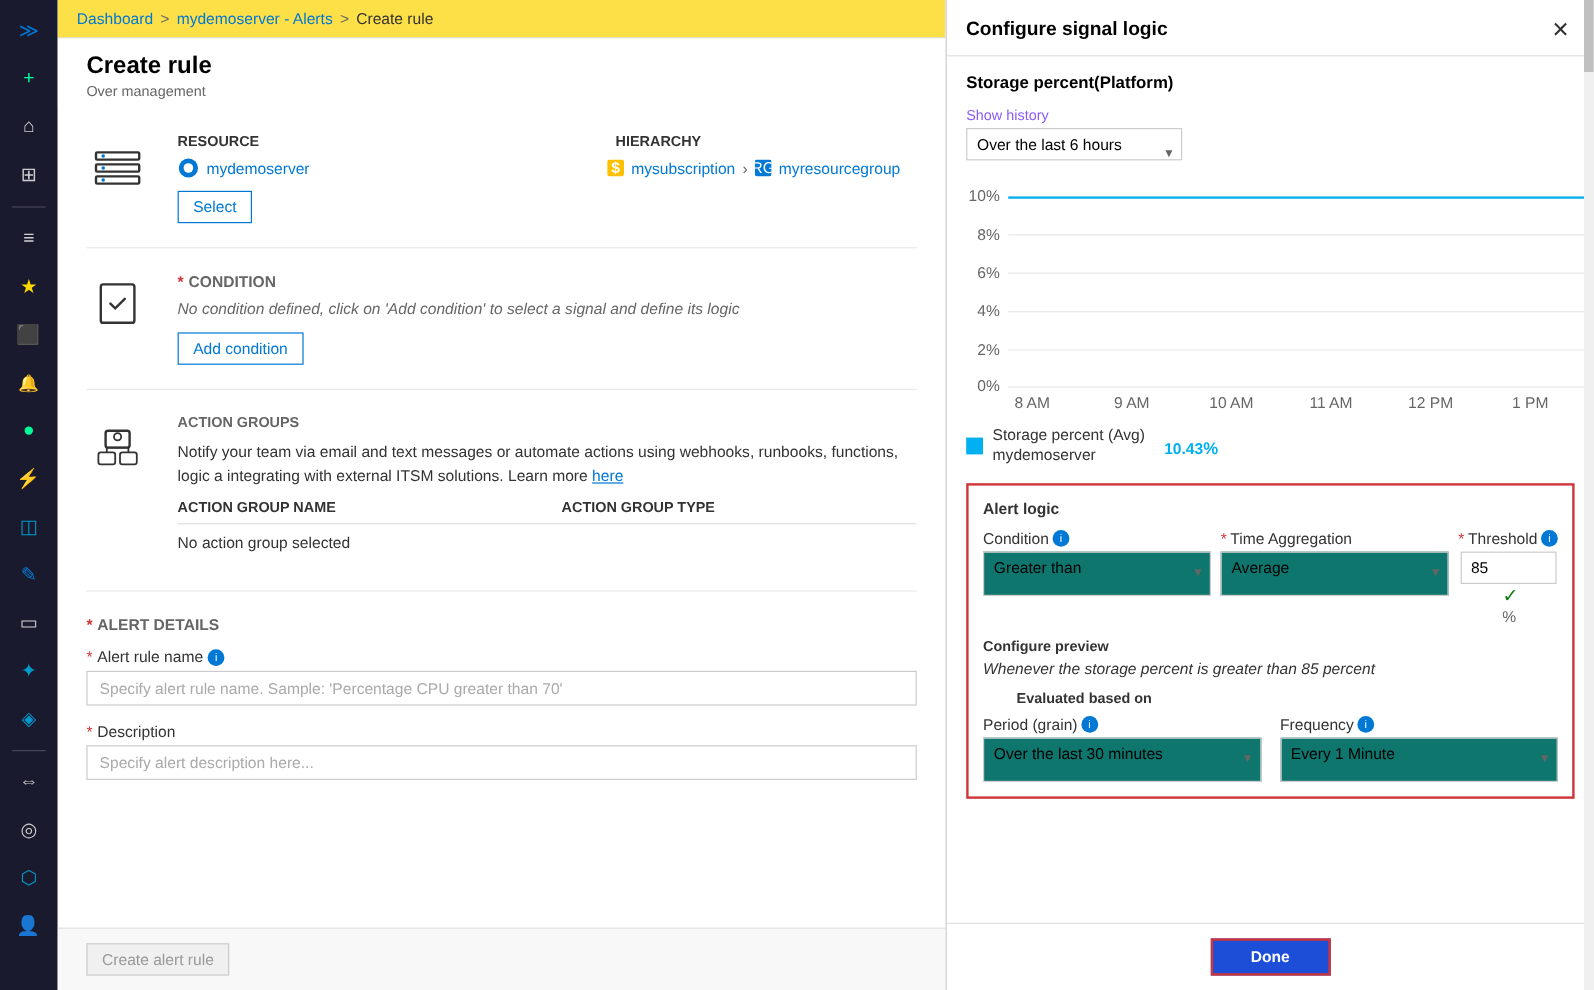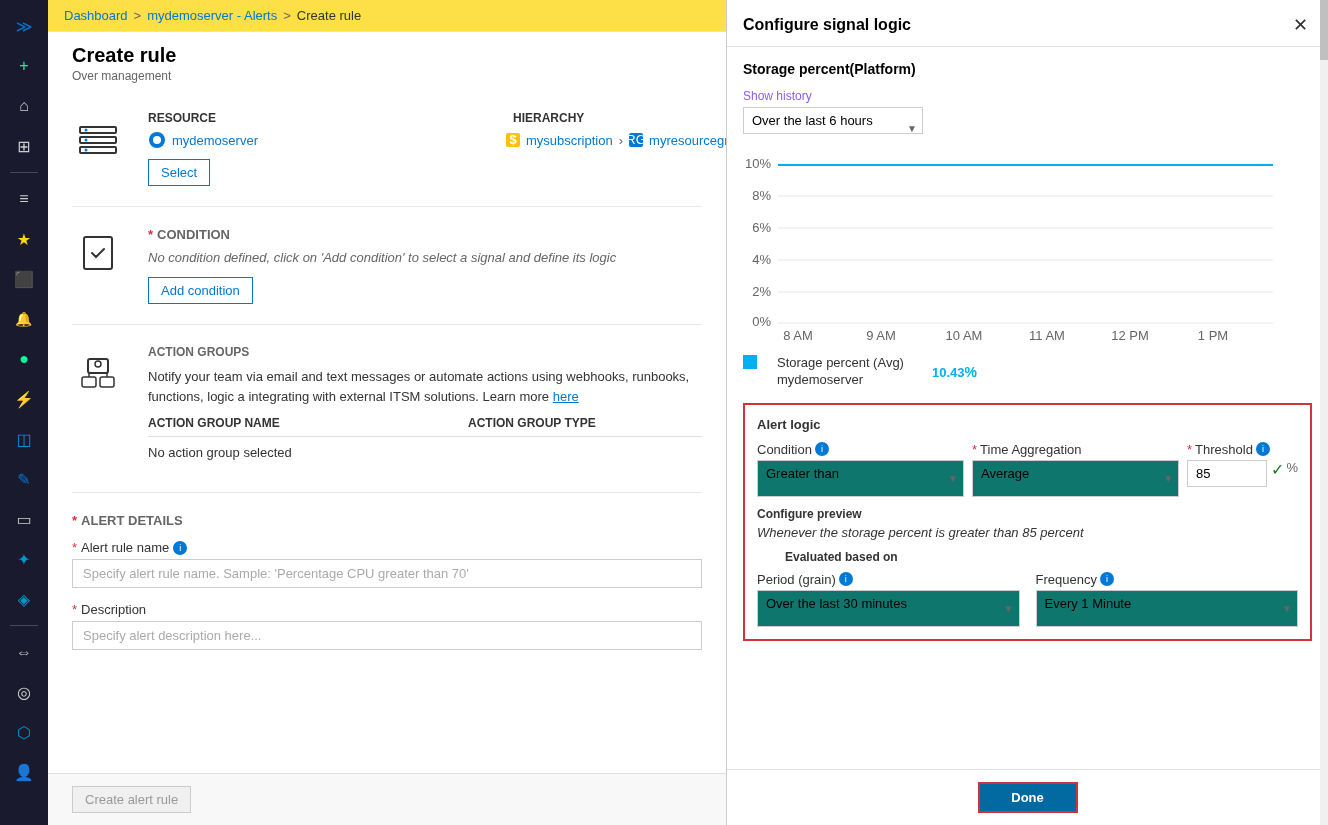--- a/index.html
+++ b/index.html
@@ -37,21 +37,21 @@
     .section-title .required { color: #d13438; }
     .resource-header { display: flex; gap: 15px; margin-bottom: 6px; }
     .resource-header-col { font-size: 12px; font-weight: 600; color: #333; }
     .resource-header-col:first-child { width: 350px; }
     .resource-row { display: flex; align-items: center; gap: 8px; margin-bottom: 10px; }
     .resource-name { display: flex; align-items: center; gap: 6px; width: 350px; }
     .resource-hierarchy { display: flex; align-items: center; gap: 6px; }
 
     
     .btn { border: 1px solid #0078d4; background: #fff; color: #0078d4; padding: 5px 12px; cursor: pointer; font-size: 13px; }
-    .btn-primary { background: #0369a1; color: #fff; border: 1px solid #0078d4; padding: 6px 4px; cursor: pointer; font-size: 13px; font-weight: 600; }
+    .btn-primary { background: #1d4ed8; color: #fff; border: 1px solid #0078d4; padding: 6px 4px; cursor: pointer; font-size: 13px; font-weight: 600; }
     .btn-disabled { background: #f0f0f0; color: #999; border: 1px solid #ccc; padding: 5px 12px; cursor: default; font-size: 13px; }
 
     
     .condition-text { font-size: 13px; color: #666; font-style: italic; margin-bottom: 12px; }
 
     
     .action-desc { font-size: 13px; color: #333; margin-bottom: 10px; line-height: 1.5; }
     .action-desc a { color: #0078d4; }
     .action-table-header { display: flex; gap: 0; border-bottom: 1px solid #e0e0e0; padding-bottom: 6px; margin-bottom: 8px; }
     .action-col { font-size: 12px; font-weight: 600; color: #333; }
@@ -64,21 +64,21 @@
     .field-group { margin-bottom: 14px; }
     .field-label { font-size: 12px; color: #333; margin-bottom: 4px; display: flex; align-items: center; gap: 4px; }
     .field-label .required { color: #d13438; }
     .field-input { width: 100%; border: 1px solid #ccc; padding: 6px 10px; font-size: 13px; color: #333; background: #fff; }
     .field-input::placeholder { color: #aaa; }
 
     
     .page-footer { padding: 12px 24px; background: #f8f8f8; border-top: 1px solid #e0e0e0; }
 
     
-    .signal-panel { width: 602px; flex-shrink: 0; background: #fff; border-left: 1px solid #ccc; display: flex; flex-direction: column; overflow: hidden; position: relative; }
+    .signal-panel { width: 540px; flex-shrink: 0; background: #fff; border-left: 1px solid #ccc; display: flex; flex-direction: column; overflow: hidden; position: relative; }
     .signal-panel-header { padding: 14px 16px 10px; border-bottom: 1px solid #e0e0e0; display: flex; justify-content: space-between; align-items: center; }
     .signal-panel-header h2 { font-size: 16px; font-weight: 600; color: #000; }
     .close-btn { background: none; border: none; font-size: 18px; cursor: pointer; color: #333; padding: 0 4px; }
 
     .signal-panel-body { flex: 1; overflow-y: auto; padding: 14px 16px; }
 
     .signal-name { font-size: 14px; font-weight: 600; color: #000; margin-bottom: 12px; }
 
     .show-history-label { font-size: 12px; color: #8b5cf6; margin-bottom: 4px; }
     .select-wrapper { position: relative; display: inline-flex; align-items: flex-end; }
@@ -94,21 +94,21 @@
     .alert-logic-row { display: flex; gap: 8px; align-items: flex-start; margin-bottom: 10px; }
     .logic-field { display: flex; flex-direction: column; }
     .logic-label { font-size: 12px; color: #333; margin-bottom: 3px; display: flex; align-items: center; gap: 3px; }
     .logic-label .required { color: #d13438; }
     .logic-select { border: 1px solid #ccc; padding: 5px 24px 15px 8px; font-size: 13px; background: #0f766e; appearance: none; cursor: pointer; }
     .logic-select-wrapper { position: relative; }
     .logic-select-arrow { position: absolute; right: 6px; top: 50%; transform: translateY(-50%); pointer-events: none; color: #666; font-size: 10px; }
     .threshold-input { border: 1px solid #ccc; padding: 5px 8px; font-size: 13px; width: 80px; }
     .threshold-check { color: #107c10; font-size: 16px; margin-left: 4px; }
     .threshold-pct { color: #666; margin-left: 2px; }
-    .threshold-wrapper { display: flex; align-items: flex-start; }
+    .threshold-wrapper { display: flex; align-items: center; flex-direction: column; }
 
     .condition-preview { margin: 10px 0; }
     .condition-preview-label { font-size: 12px; font-weight: 600; color: #333; margin-bottom: 4px; }
     .condition-preview-text { font-size: 13px; font-style: italic; color: #333; }
 
     .evaluated-label { font-size: 12px; font-weight: 600; color: #333; margin-bottom: 8px; margin-top: 10px; padding-left: 28px; }
     .period-row { display: flex; gap: 16px; }
     .period-field { flex: 1; }
 
     .panel-footer { padding: 12px 16px; border-top: 1px solid #e0e0e0; display: flex; justify-content: center; }
@@ -318,21 +318,21 @@
 
           <text x="55" y="192" font-size="11" fill="#666" text-anchor="middle">8 AM</text>
           <text x="138" y="192" font-size="11" fill="#666" text-anchor="middle">9 AM</text>
           <text x="221" y="192" font-size="11" fill="#666" text-anchor="middle">10 AM</text>
           <text x="304" y="192" font-size="11" fill="#666" text-anchor="middle">11 AM</text>
           <text x="387" y="192" font-size="11" fill="#666" text-anchor="middle">12 PM</text>
           <text x="470" y="192" font-size="11" fill="#666" text-anchor="middle">1 PM</text>
         </svg>
 
         
-        <div style="display:flex;align-items:flex-start;gap:20px;margin-top:4px;">
+        <div style="display:flex;align-items:center;gap:8px;margin-top:4px;">
           <div style="width:14px;height:14px;background:#00b0f0;flex-shrink:0;"></div>
           <div style="font-size:11px;color:#333;line-height:1.3;">
             <div>Storage percent (Avg)</div>
             <div>mydemoserver</div>
           </div>
           <div style="font-size:24px;font-weight:600;color:#00b0f0;margin-left:8px;">
             <span>10.43</span><span style="font-size:14px;">%</span>
           </div>
         </div>
       </div>

